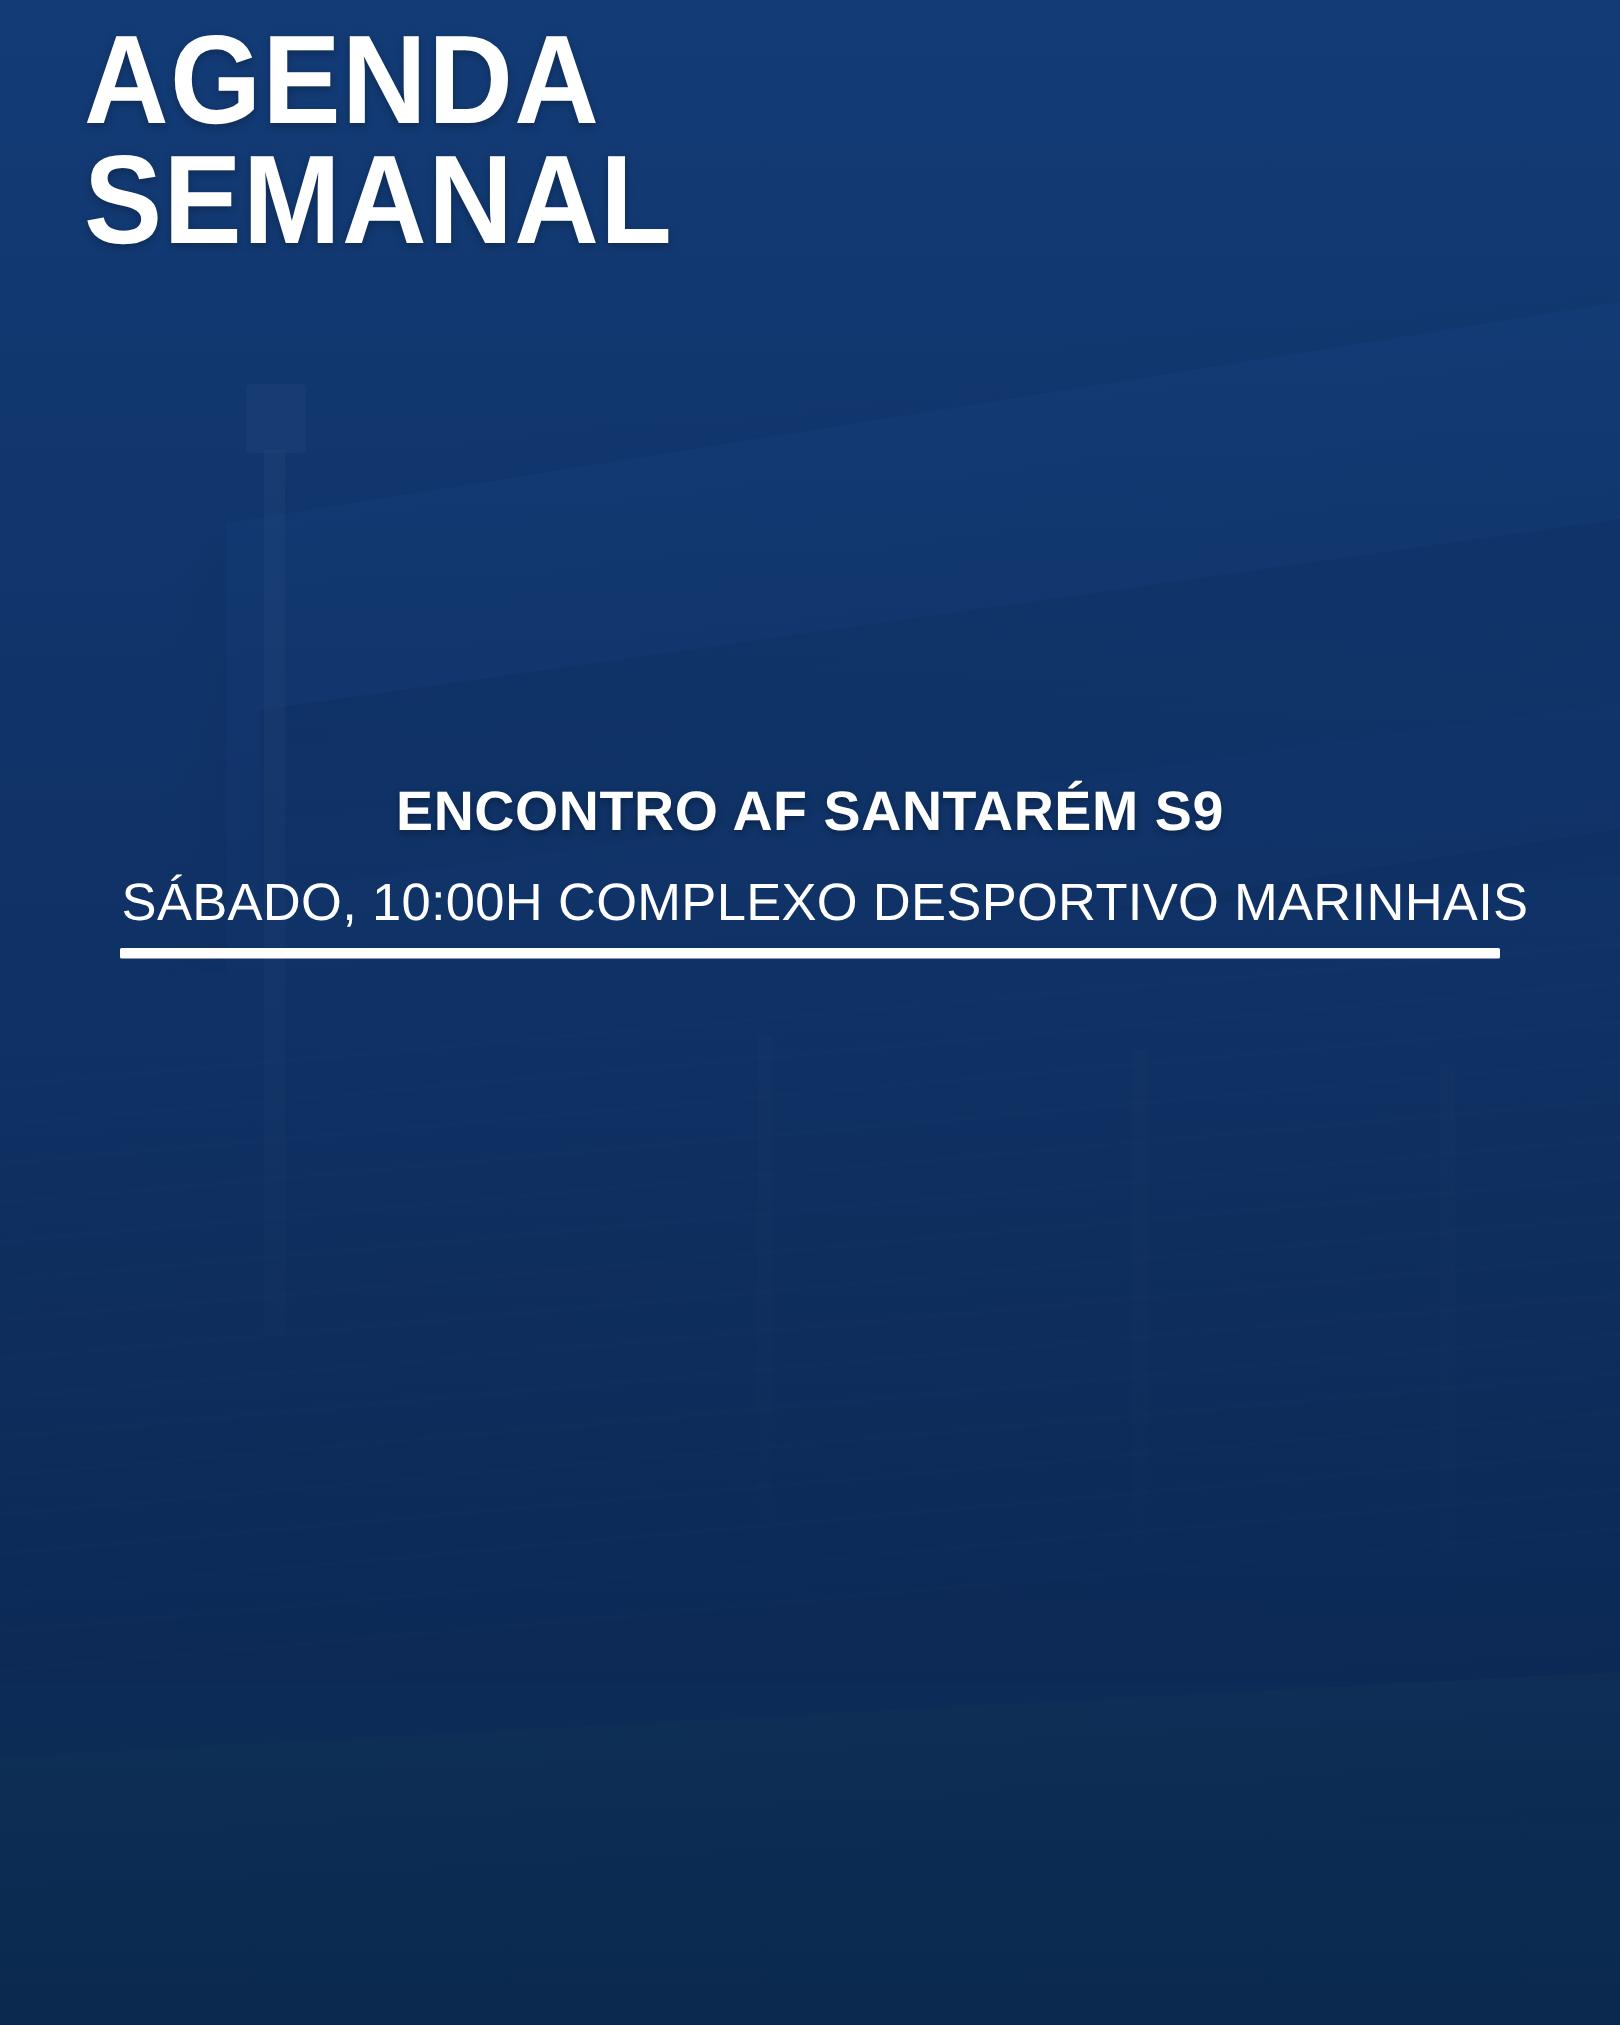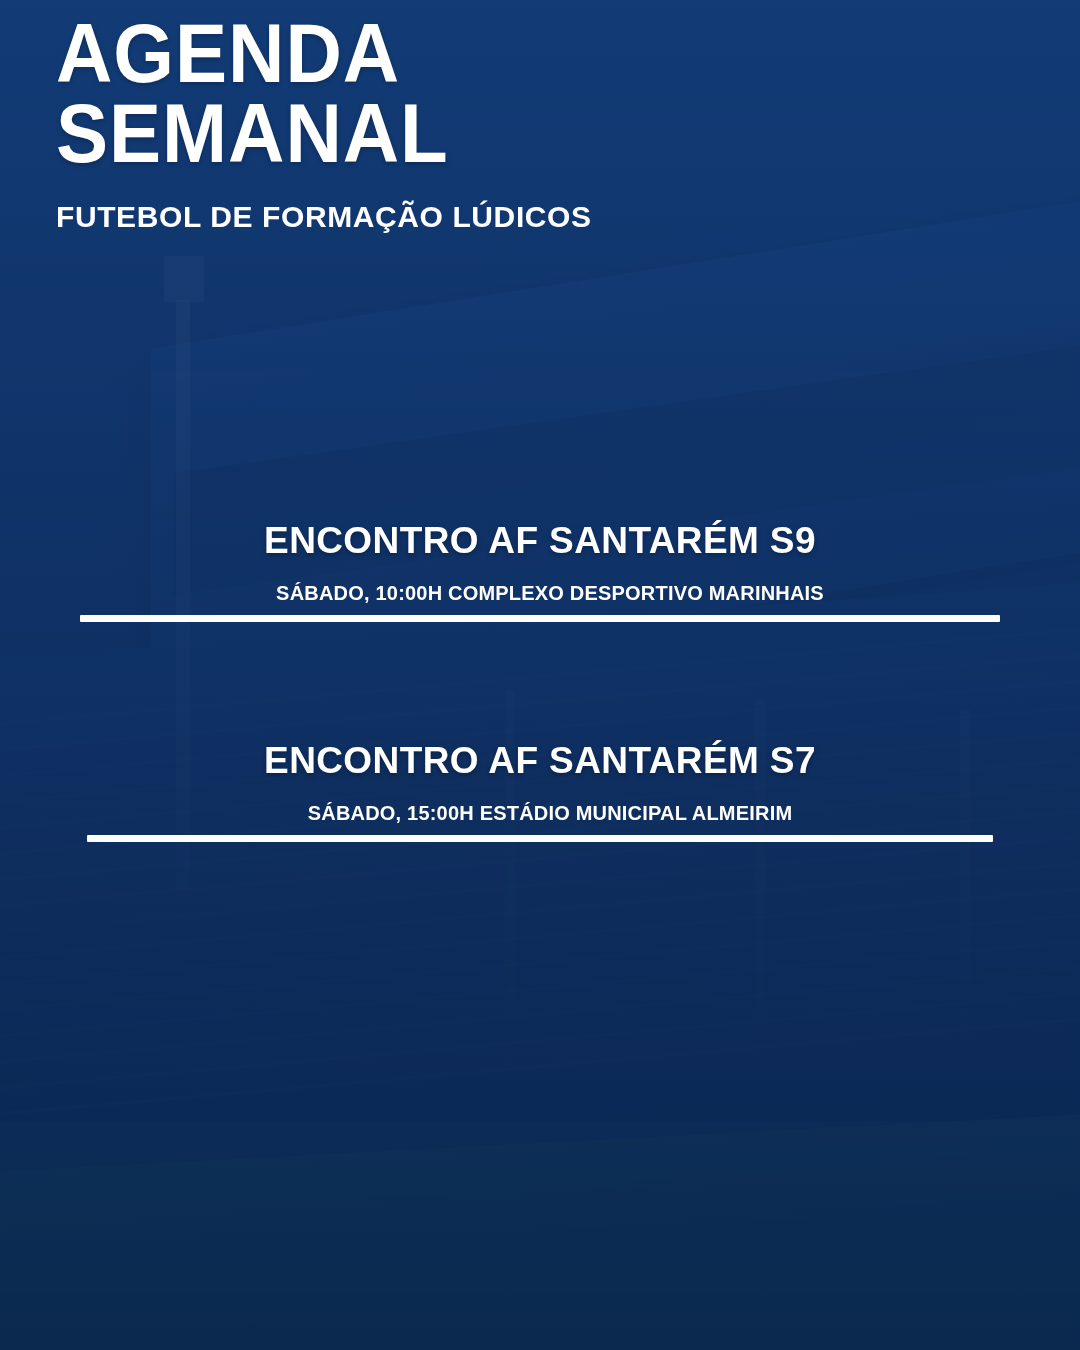--- a/index.html
+++ b/index.html
@@ -175,22 +175,22 @@
     color: #ffffff;
     font-size: 37px;
     font-weight: 800;
     letter-spacing: .4px;
     text-transform: uppercase;
     text-shadow: 0 2px 5px rgba(0,0,0,.3);
   }
   .event-details {
     margin-top: 20px;
     color: #ffffff;
-    font-size: 20px;
-    font-weight: 700;
+    font-size: 35px;
+    font-weight: 400;
     letter-spacing: .2px;
     text-transform: uppercase;
     padding-left: 20px;
   }
   .event-rule {
     margin: 10px auto 0;
     height: 7px;
     background: #ffffff;
     border-radius: 1px;
   }
@@ -214,33 +214,27 @@
     <div class="floodlight"></div>
     <div class="bg-grass"></div>
     <div class="blue-wash"></div>
   </div>
 
   <div class="content">
 
     <div class="title-block">
       <div class="title-line">AGENDA</div>
       <div class="title-line">SEMANAL</div>
-      <div class="subtitle">FUTEBOL DE FORMAÇÃO LÚDICOS</div>
     </div>
 
 
     <div class="events">
 
       <div class="event">
         <div class="event-title">ENCONTRO AF SANTARÉM S9</div>
         <div class="event-details">SÁBADO, 10:00H COMPLEXO DESPORTIVO MARINHAIS</div>
         <div class="event-rule rule-wide"></div>
       </div>
 
-      <div class="event">
-        <div class="event-title">ENCONTRO AF SANTARÉM S7</div>
-        <div class="event-details">SÁBADO, 15:00H ESTÁDIO MUNICIPAL ALMEIRIM</div>
-        <div class="event-rule rule-narrow"></div>
-      </div>
 
     </div>
   </div>
 </div>
 
 </body></html>

